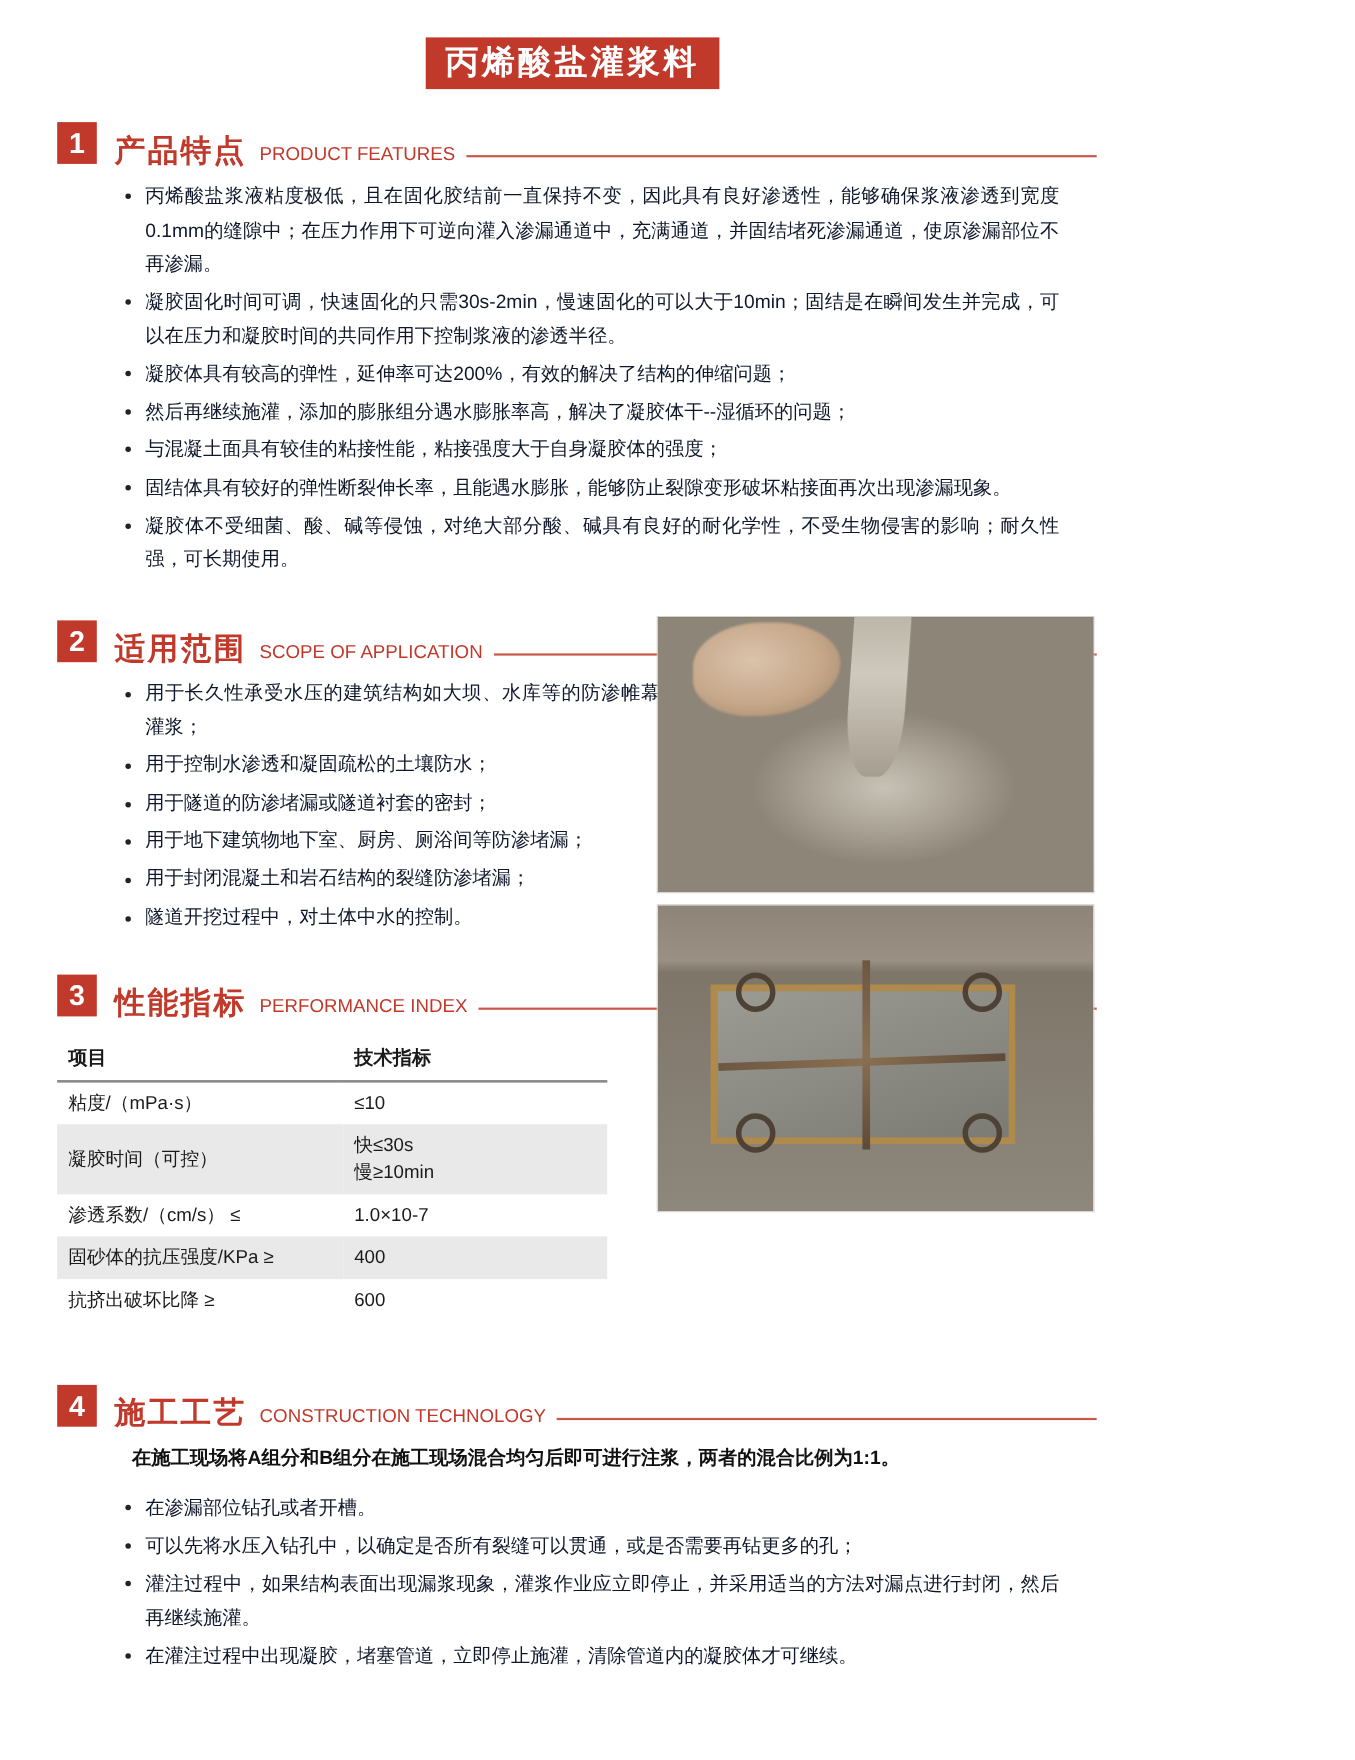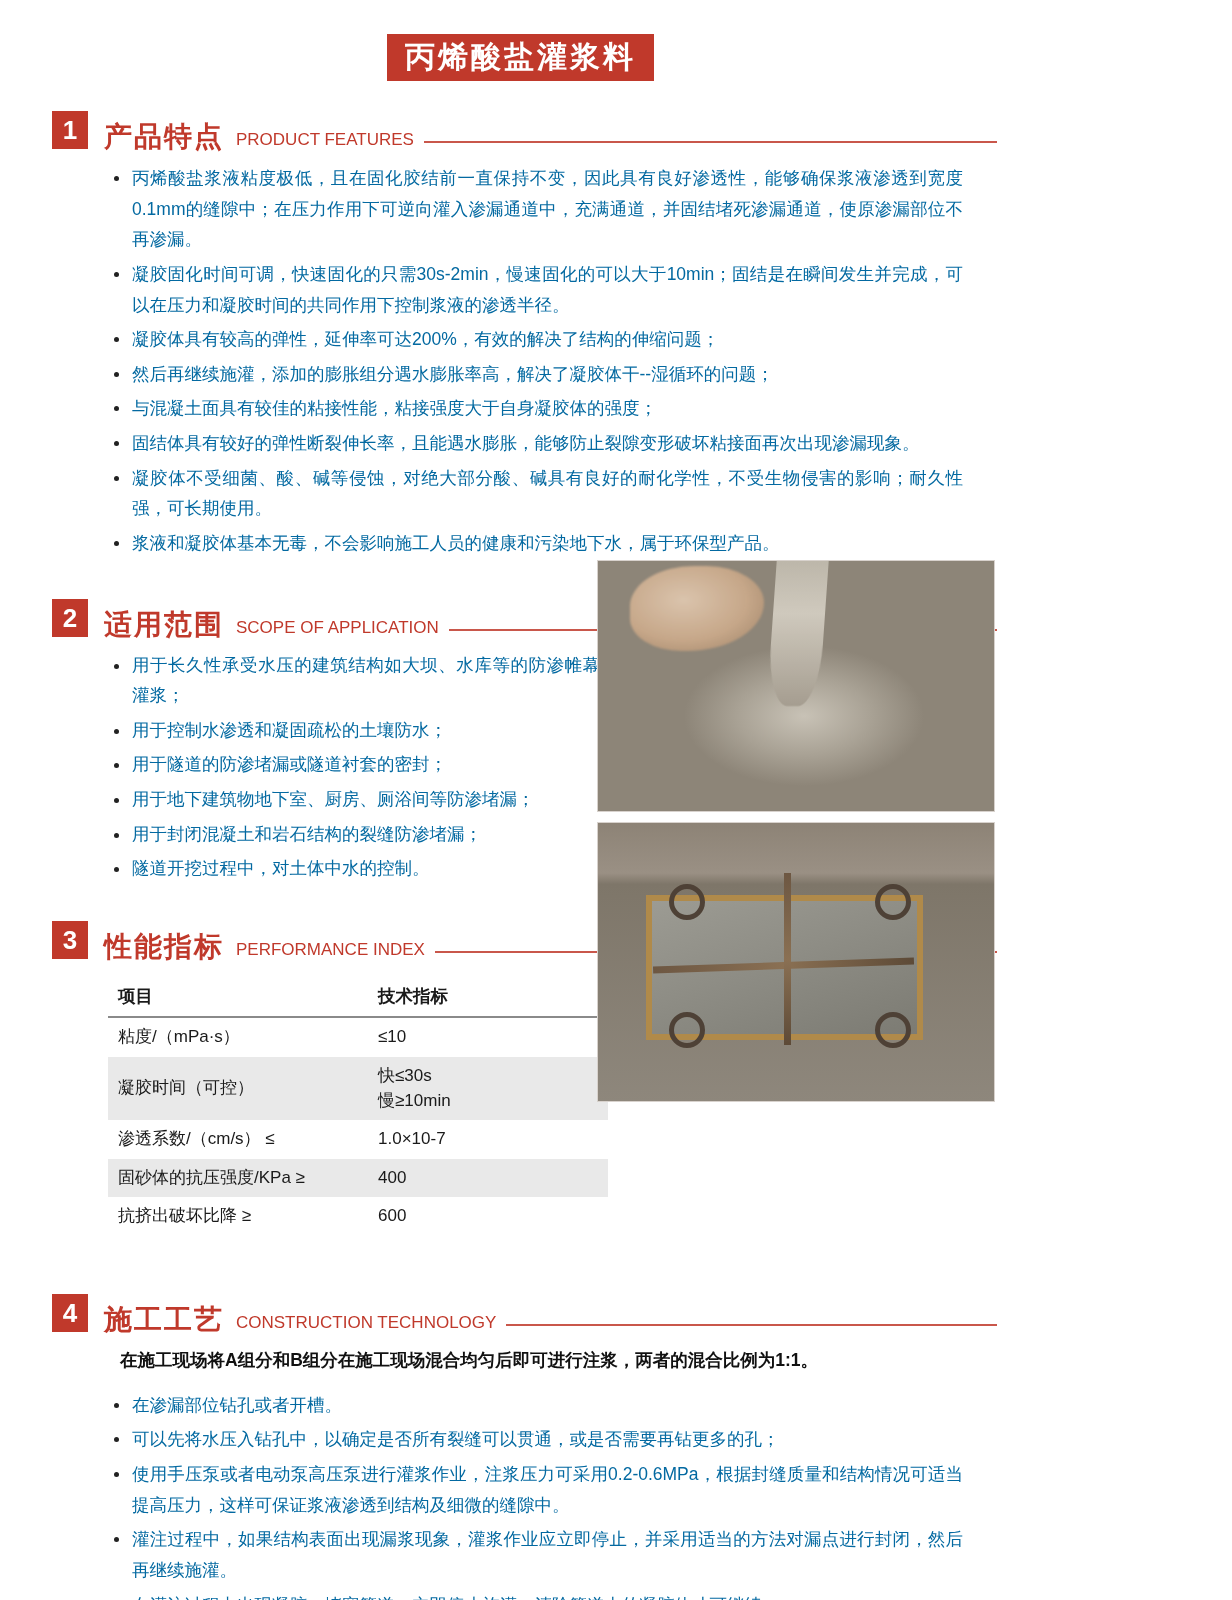--- a/index.html
+++ b/index.html
@@ -94,21 +94,21 @@
   
   ul.bullets {
     margin: 14px 0 0 0;
     padding: 0 0 0 0;
     list-style: none;
   }
   ul.bullets li {
     position: relative;
     font-size: 17.5px;
     line-height: 1.75;
-    color: #0369a1;
+    color: #0f172a;
     margin-bottom: 4px;
     padding-left: 24px;
     text-align: justify;
   }
   ul.bullets li:before {
     content: "";
     position: absolute;
     left: 6px;
     top: 13px;
     width: 5px;
@@ -203,21 +203,21 @@
     border-radius: 50%;
   }
   .ph2 .r1 { left: 18%; top: 22%; }
   .ph2 .r2 { left: 70%; top: 22%; }
   .ph2 .r3 { left: 18%; top: 68%; }
   .ph2 .r4 { left: 70%; top: 68%; }
 
   
   .table-wrap {
     margin: 18px 0 0 0;
-    padding-left: 108px;
+    padding-left: 52px;
     width: 600px;
     box-sizing: border-box;
   }
   table.perf {
     border-collapse: collapse;
     width: 500px;
     font-size: 17px;
   }
   table.perf th, table.perf td {
     text-align: left;
@@ -257,21 +257,20 @@
   </div>
   <div class="sec1-body">
     <ul class="bullets">
       <li>丙烯酸盐浆液粘度极低，且在固化胶结前一直保持不变，因此具有良好渗透性，能够确保浆液渗透到宽度0.1mm的缝隙中；在压力作用下可逆向灌入渗漏通道中，充满通道，并固结堵死渗漏通道，使原渗漏部位不再渗漏。</li>
       <li>凝胶固化时间可调，快速固化的只需30s-2min，慢速固化的可以大于10min；固结是在瞬间发生并完成，可以在压力和凝胶时间的共同作用下控制浆液的渗透半径。</li>
       <li>凝胶体具有较高的弹性，延伸率可达200%，有效的解决了结构的伸缩问题；</li>
       <li>然后再继续施灌，添加的膨胀组分遇水膨胀率高，解决了凝胶体干--湿循环的问题；</li>
       <li>与混凝土面具有较佳的粘接性能，粘接强度大于自身凝胶体的强度；</li>
       <li>固结体具有较好的弹性断裂伸长率，且能遇水膨胀，能够防止裂隙变形破坏粘接面再次出现渗漏现象。</li>
       <li>凝胶体不受细菌、酸、碱等侵蚀，对绝大部分酸、碱具有良好的耐化学性，不受生物侵害的影响；耐久性强，可长期使用。</li>
-      <li>浆液和凝胶体基本无毒，不会影响施工人员的健康和污染地下水，属于环保型产品。</li>
     </ul>
   </div>
 
   <div class="section-head" style="margin-top:40px;">
     <div class="sec-num">2</div>
     <div class="sec-cn">适用范围</div>
     <div class="sec-en">SCOPE OF APPLICATION</div>
     <div class="sec-rule short"></div>
   </div>
   <div class="sec2-body">
@@ -350,19 +349,18 @@
     <div class="sec-num">4</div>
     <div class="sec-cn">施工工艺</div>
     <div class="sec-en">CONSTRUCTION TECHNOLOGY</div>
     <div class="sec-rule"></div>
   </div>
   <div class="sec4-body">
     <p class="lead-note">在施工现场将A组分和B组分在施工现场混合均匀后即可进行注浆，两者的混合比例为1:1。</p>
     <ul class="bullets">
       <li>在渗漏部位钻孔或者开槽。</li>
       <li>可以先将水压入钻孔中，以确定是否所有裂缝可以贯通，或是否需要再钻更多的孔；</li>
-      <li>使用手压泵或者电动泵高压泵进行灌浆作业，注浆压力可采用0.2-0.6MPa，根据封缝质量和结构情况可适当提高压力，这样可保证浆液渗透到结构及细微的缝隙中。</li>
       <li>灌注过程中，如果结构表面出现漏浆现象，灌浆作业应立即停止，并采用适当的方法对漏点进行封闭，然后再继续施灌。</li>
       <li>在灌注过程中出现凝胶，堵塞管道，立即停止施灌，清除管道内的凝胶体才可继续。</li>
     </ul>
   </div>
 
 </div>
 
 </body></html>

